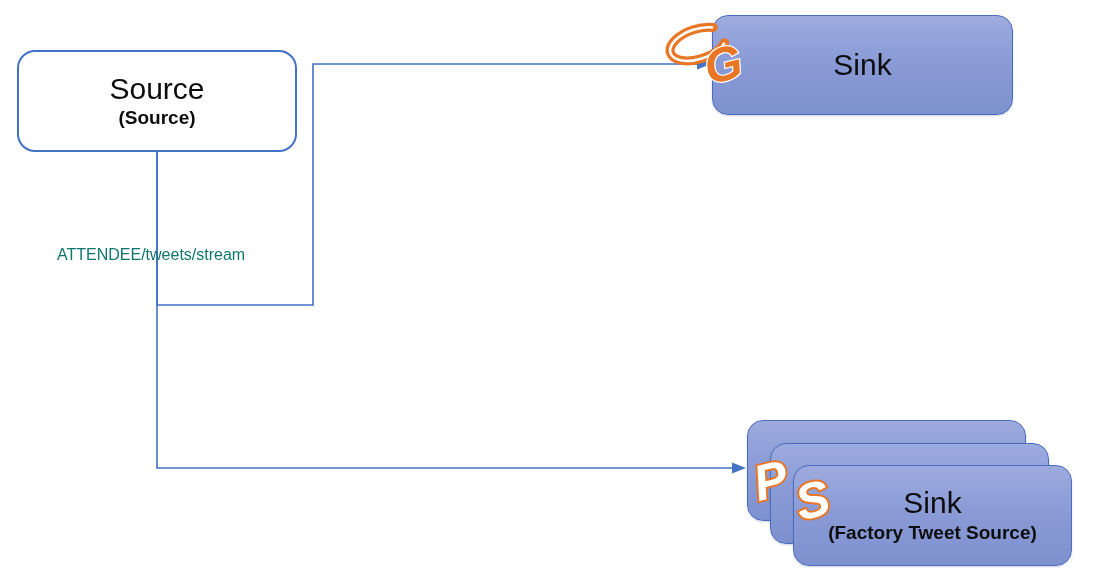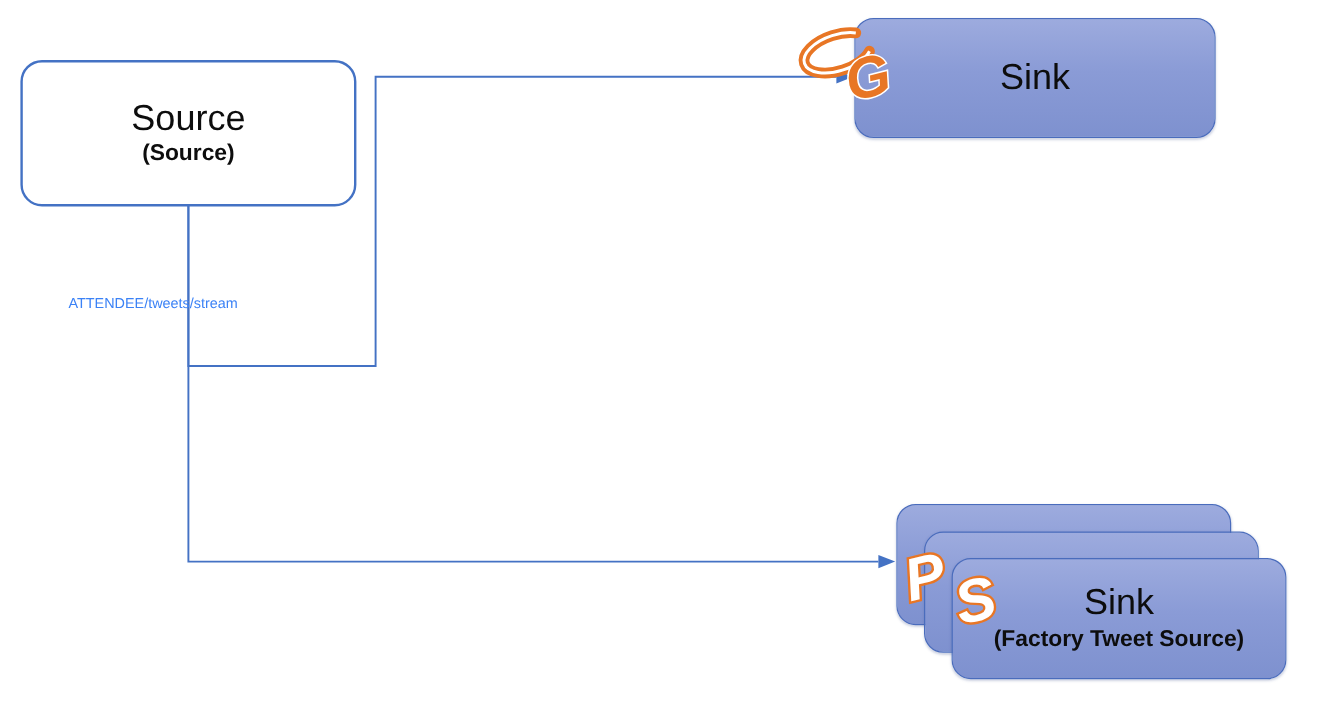--- a/index.html
+++ b/index.html
@@ -8,39 +8,39 @@
     font-family:"Liberation Sans", sans-serif; overflow:hidden;
   }
   svg.connectors { position:absolute; left:0; top:0; width:1110px; height:586px; }
 
   .node {
     position:absolute; display:flex; flex-direction:column;
     align-items:center; justify-content:center; box-sizing:border-box;
     text-align:center;
   }
   .source-node {
-    left:17px; top:50px; width:280px; height:122px;
+    left:17px; top:50px; width:280px; height:102px;
     background:#ffffff; border:2.5px solid #4472C4; border-radius:18px;
   }
   .sink {
     background:linear-gradient(180deg,#9dabde 0%, #8a9bd6 45%, #7e91cf 100%);
     border:1.5px solid #4a6cbc; border-radius:16px;
     box-shadow:0 1px 2px rgba(60,80,140,0.25);
   }
   .sink-top { left:712px; top:15px; width:301px; height:100px; }
   .stack-back  { left:747px; top:420px; width:279px; height:101px; }
   .stack-mid   { left:770px; top:443px; width:279px; height:101px; }
   .stack-front { left:793px; top:465px; width:279px; height:101px; }
 
   .title { font-size:30px; font-weight:400; color:#0d0d0d; line-height:1.15; }
   .subtitle { font-size:19px; font-weight:700; color:#0d0d0d; line-height:1.25; }
 
   .edge-label {
     position:absolute; left:57px; top:246px;
-    font-size:12px; color:#3b82f6; white-space:nowrap;
+    font-size:16px; color:#0f766e; white-space:nowrap;
   }
 
   .logo { position:absolute; }
   .logo-cg { left:664px; top:14px; }
   .logo-ps { left:748px; top:444px; }
   .logo text {
     font-family:"Liberation Sans", sans-serif;
     font-weight:bold; font-style:italic;
     paint-order:stroke fill;
   }

